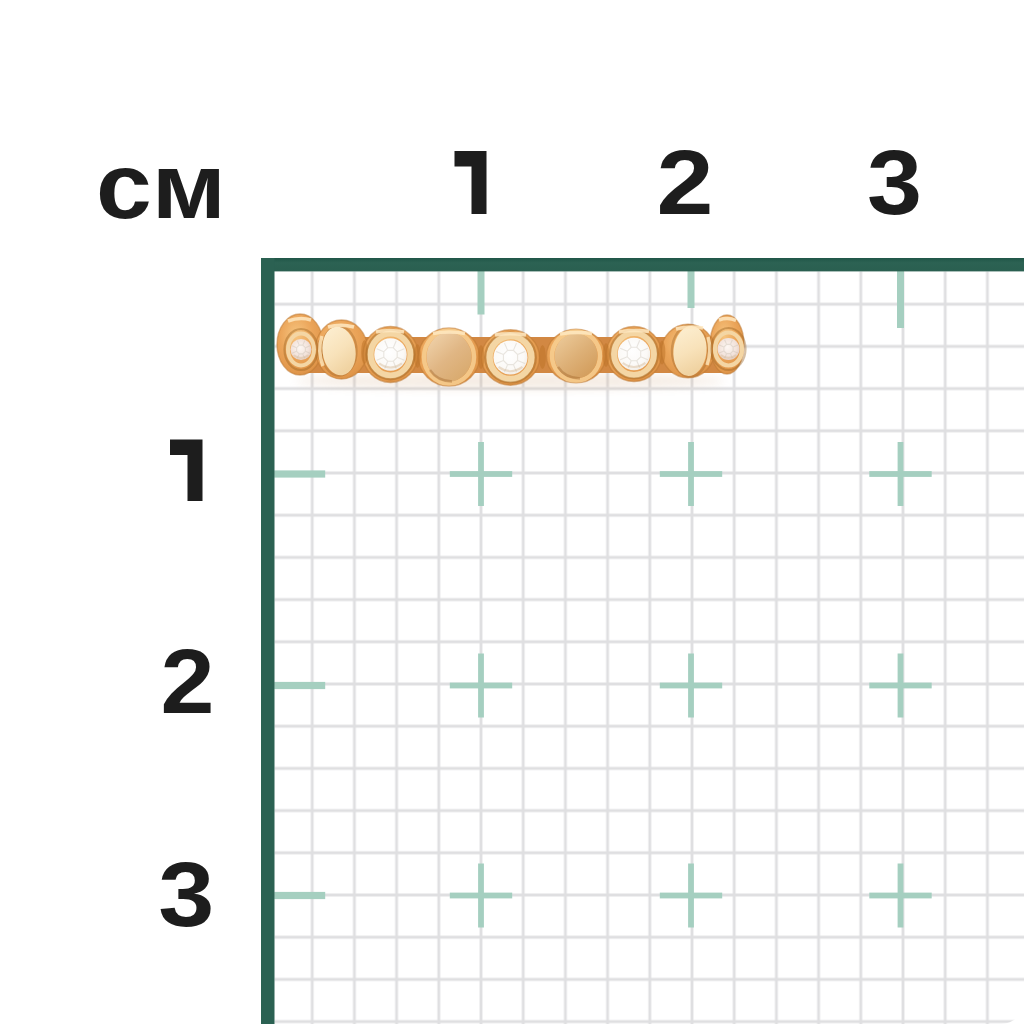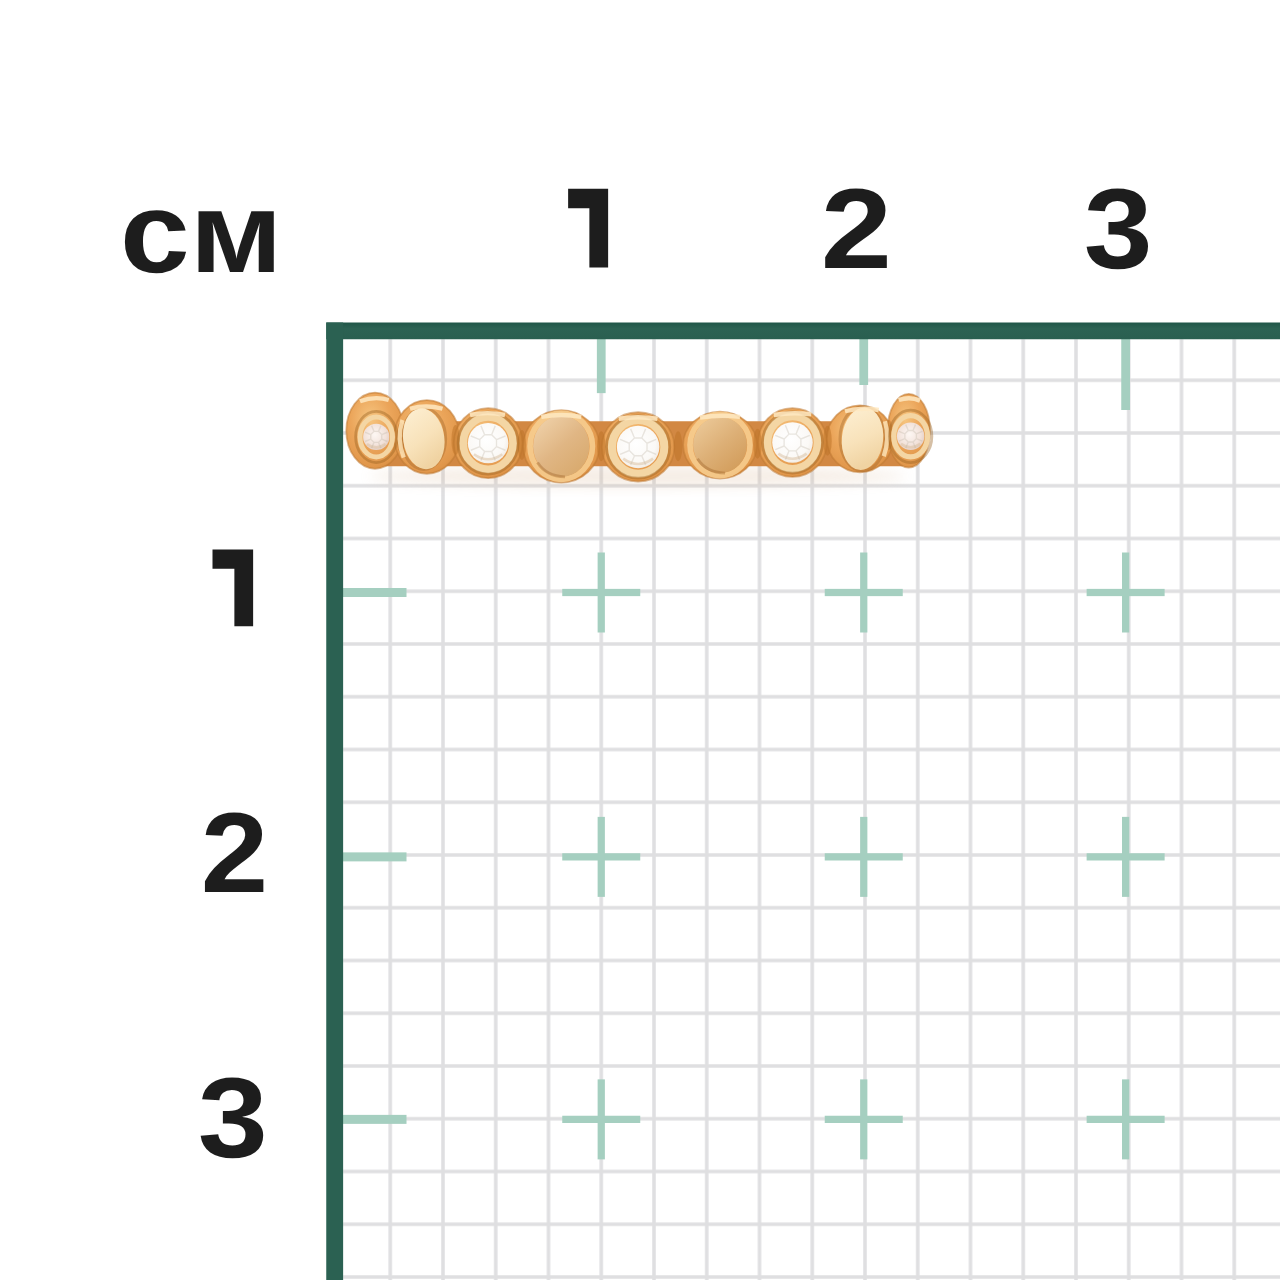--- a/index.html
+++ b/index.html
@@ -1,17 +1,17 @@
 <!DOCTYPE html>
 <html><head>
 <meta charset="utf-8">
 <style>
   html,body{margin:0;padding:0;background:#ffffff;}
   #stage{position:relative;width:1024px;height:1024px;overflow:hidden;background:#ffffff;
-         font-family:"Liberation Sans", sans-serif;}
+         font-family:"Liberation Sans", sans-serif;border-radius:23px;}
   svg{display:block;}
 </style>
 </head>
 <body>
 
 <div id="stage">
 <svg width="1024" height="1024" viewBox="0 0 1024 1024">
   <defs>
     <pattern id="grid" width="42.2" height="42.2" patternUnits="userSpaceOnUse" x="16.8" y="8.8">
       <path d="M0,0 V42.2 M42.2,0 V42.2 M0,0 H42.2 M0,42.2 H42.2" stroke="#dfdfe1" stroke-width="2.8" fill="none"></path>

